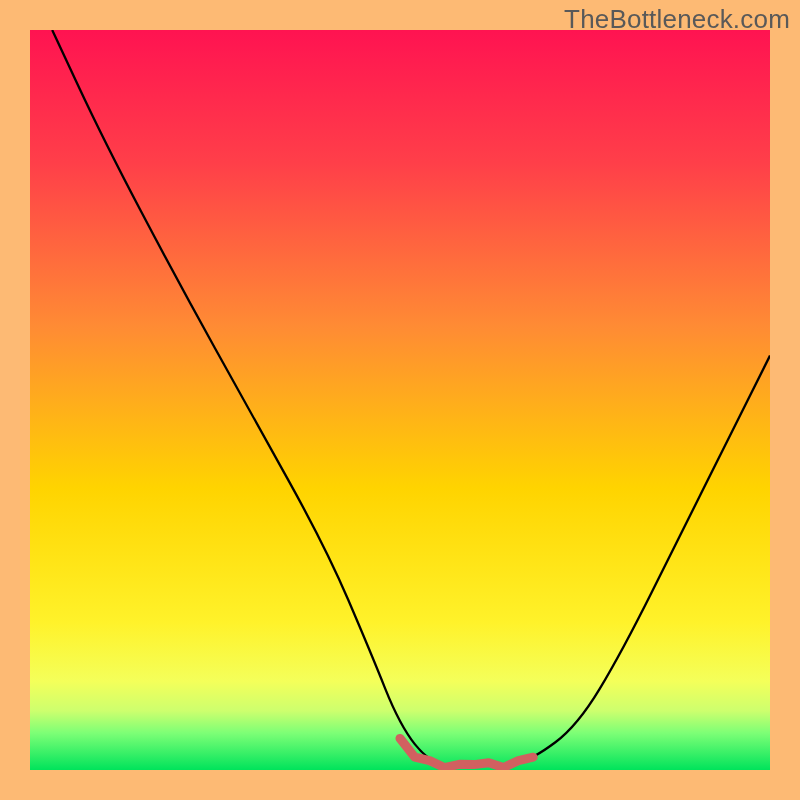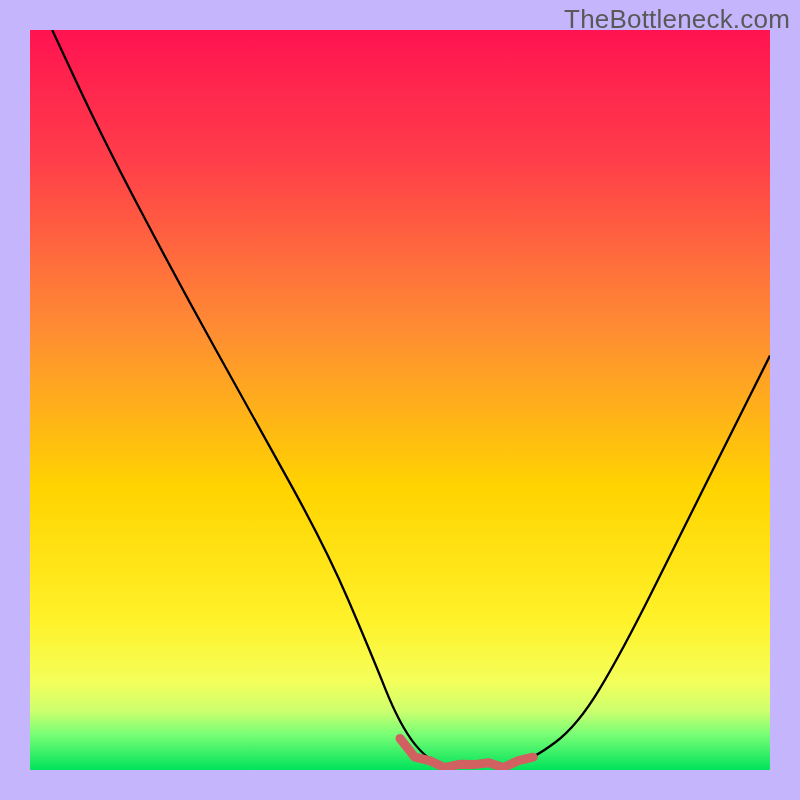--- a/index.html
+++ b/index.html
@@ -8,21 +8,21 @@
     width: 800px;
     height: 800px;
     background: #000;
     overflow: hidden;
     font-family: Arial, Helvetica, sans-serif;
   }
   .frame {
     position: relative;
     width: 800px;
     height: 800px;
-    background: #c4b5fd;
+    background: #fdba74;
   }
   .plot-area {
     position: absolute;
     left: 30px;
     top: 30px;
     width: 740px;
     height: 740px;
     
   }
   .watermark {

